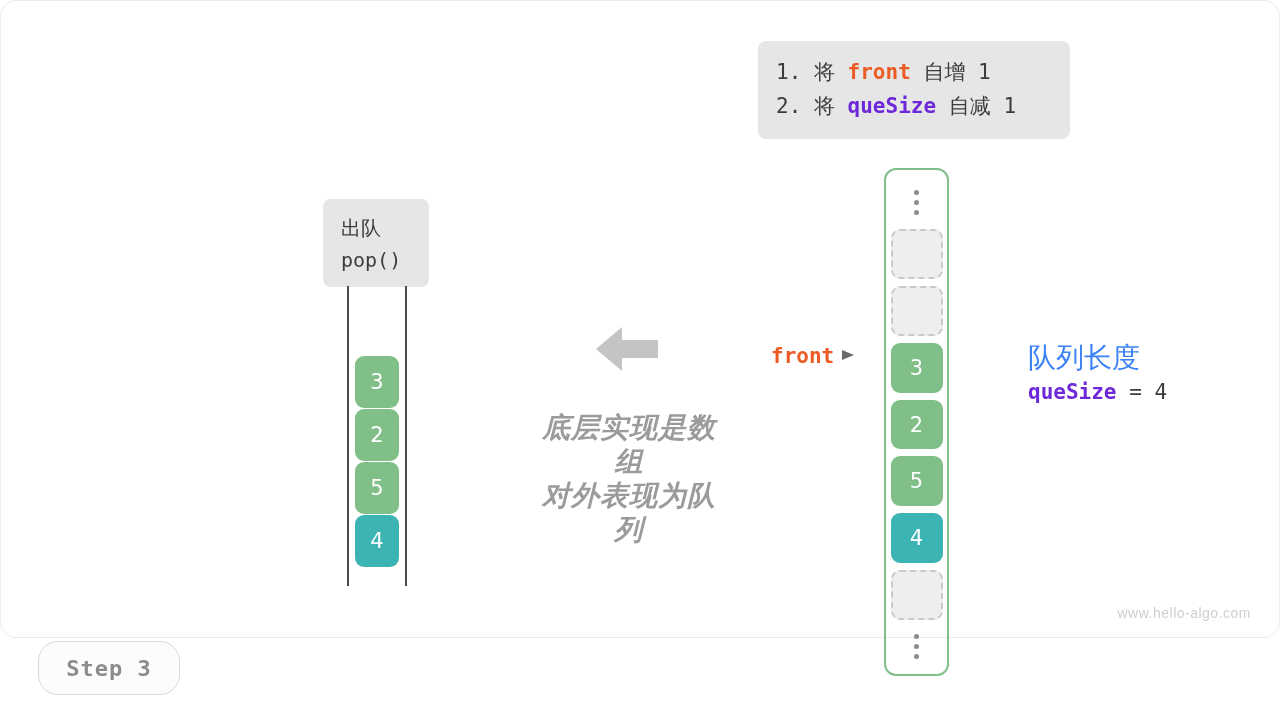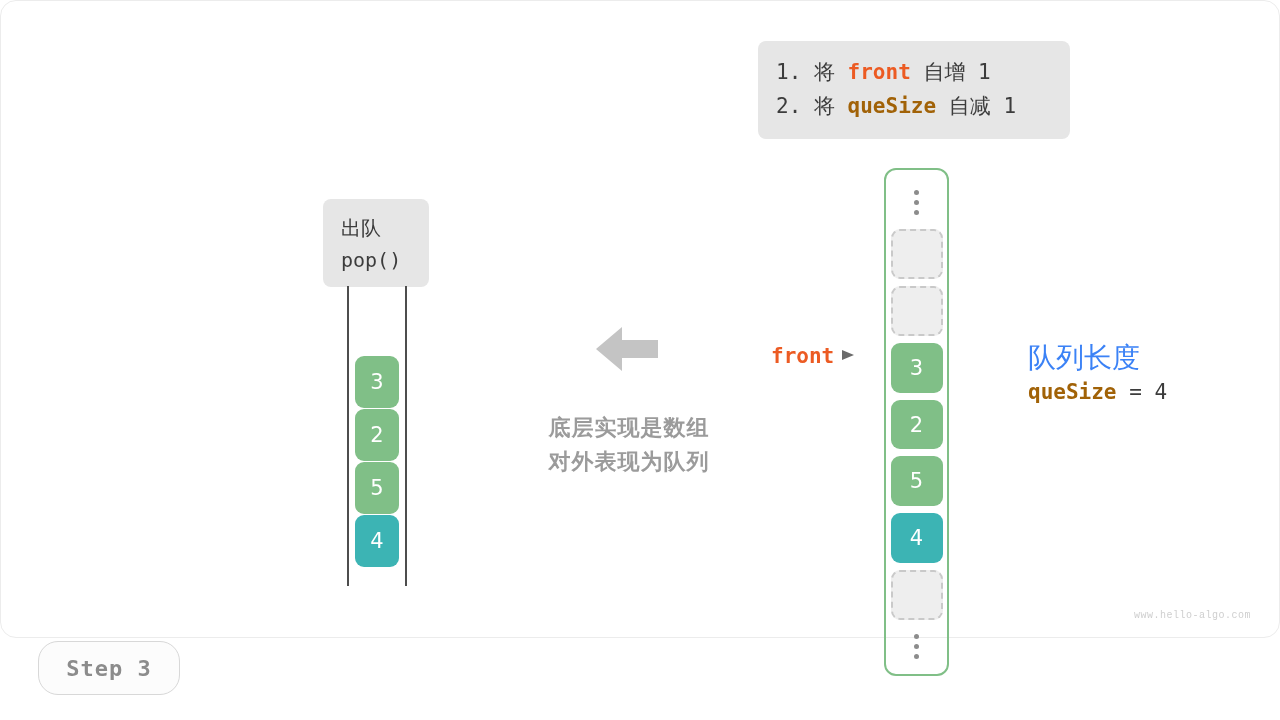--- a/index.html
+++ b/index.html
@@ -38,21 +38,21 @@
   }
   .instr-line {
     font-family: "DejaVu Sans Mono", "Liberation Mono", monospace;
     font-size: 21px;
     line-height: 34px;
     color: #3c3c3c;
     padding-left: 18px;
     white-space: pre;
   }
   .kw-front { color: #ec5b23; font-weight: bold; }
-  .kw-quesize { color: #a16207; font-weight: bold; }
+  .kw-quesize { color: #6d28d9; font-weight: bold; }
 
   
   #pop-label-box {
     left: 322px;
     top: 166px;
     width: 106px;
     height: 88px;
     background: #e6e6e6;
     border-radius: 8px;
     box-sizing: border-box;
@@ -110,25 +110,26 @@
   #flow-arrow { left: 595px; top: 322px; width: 62px; height: 52px; }
 
   
   #center-caption {
     left: 528px;
     top: 410px;
     width: 200px;
     text-align: center;
   }
   .caption-line {
-    font-size: 22px;
+    font-size: 28px;
     font-weight: bold;
     line-height: 34px;
     color: #9b9b9b;
     letter-spacing: 1px;
+    font-style: italic;
   }
 
   
   #front-pointer {
     left: 770px;
     top: 343px;
     display: flex;
     align-items: center;
     gap: 7px;
   }
@@ -206,22 +207,22 @@
     font-size: 22px;
     font-weight: bold;
     color: #8c8c8c;
     letter-spacing: 1px;
   }
 
   
   #watermark {
     right: 28px;
     bottom: 16px;
-    font-family: Liberation Mono, monospace;
-    font-size: 10px;
+    font-family: Liberation Sans, sans-serif;
+    font-size: 14px;
     color: #cfcfcf;
     letter-spacing: 0.5px;
   }
 </style>
 </head>
 <body>
 
 <div id="canvas">
 
   <div class="abs" id="instruction-box">

